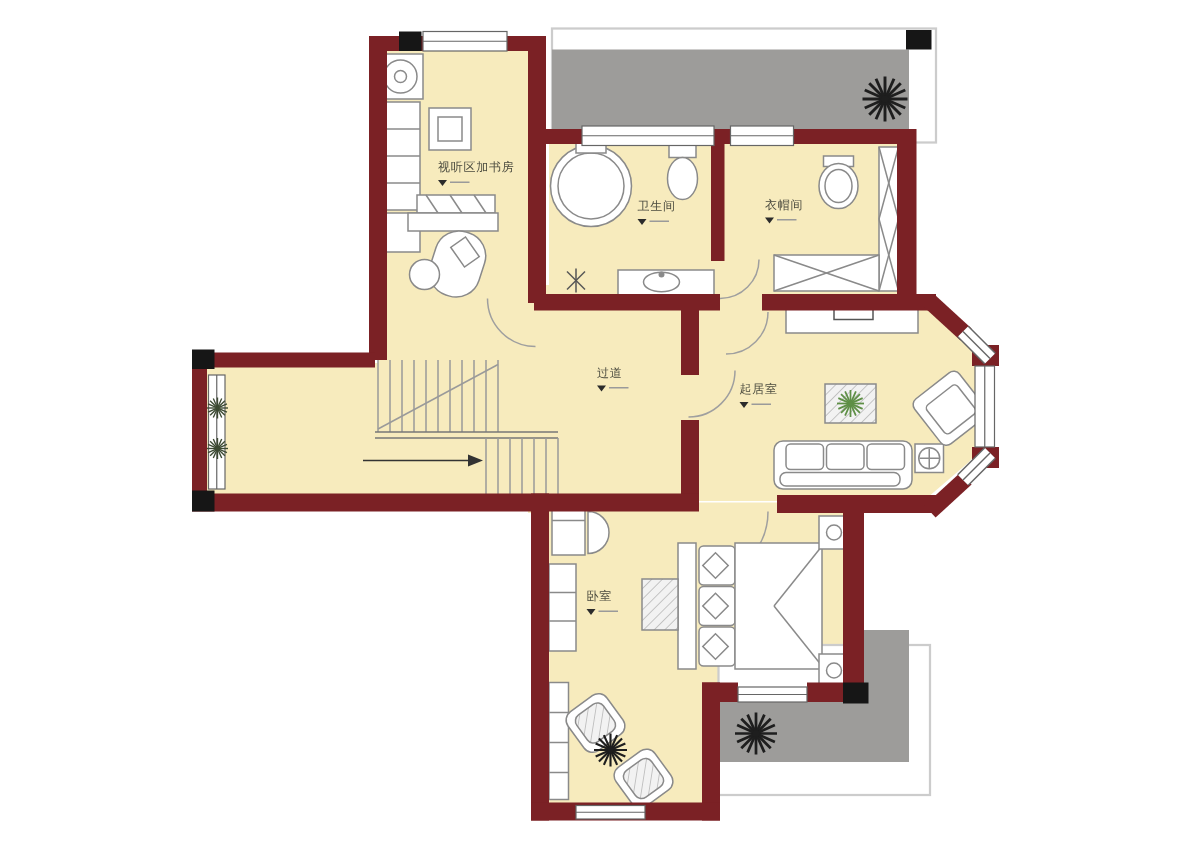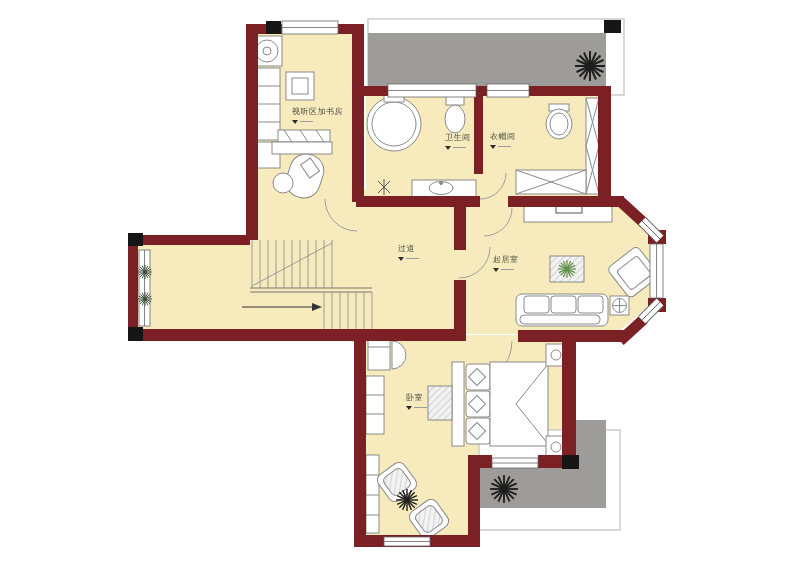--- a/index.html
+++ b/index.html
@@ -306,49 +306,49 @@
   </g>
 </svg>
 
 <div class="lbl" style="left:292px;top:107px">
   <span>视听区加书房</span>
   <span class="mk">
         <span class="tri"></span>
         <span class="dash"></span>
       </span>
 </div>
-<div class="lbl" style="left:445px;top:133px">
+<div class="lbl" style="left:425px;top:133px">
   <span>卫生间</span>
   <span class="mk">
         <span class="tri"></span>
         <span class="dash"></span>
       </span>
 </div>
-<div class="lbl" style="left:490px;top:132px">
+<div class="lbl" style="left:510px;top:132px">
   <span>衣帽间</span>
   <span class="mk">
         <span class="tri"></span>
         <span class="dash"></span>
       </span>
 </div>
 <div class="lbl" style="left:398px;top:244px">
   <span>过道</span>
   <span class="mk">
         <span class="tri"></span>
         <span class="dash"></span>
       </span>
 </div>
 <div class="lbl" style="left:493px;top:255px">
   <span>起居室</span>
   <span class="mk">
         <span class="tri"></span>
         <span class="dash"></span>
       </span>
 </div>
-<div class="lbl" style="left:406px;top:393px">
+<div class="lbl" style="left:391px;top:393px">
   <span>卧室</span>
   <span class="mk">
         <span class="tri"></span>
         <span class="dash"></span>
       </span>
 </div>
 
 </div>
 
 </body></html>

